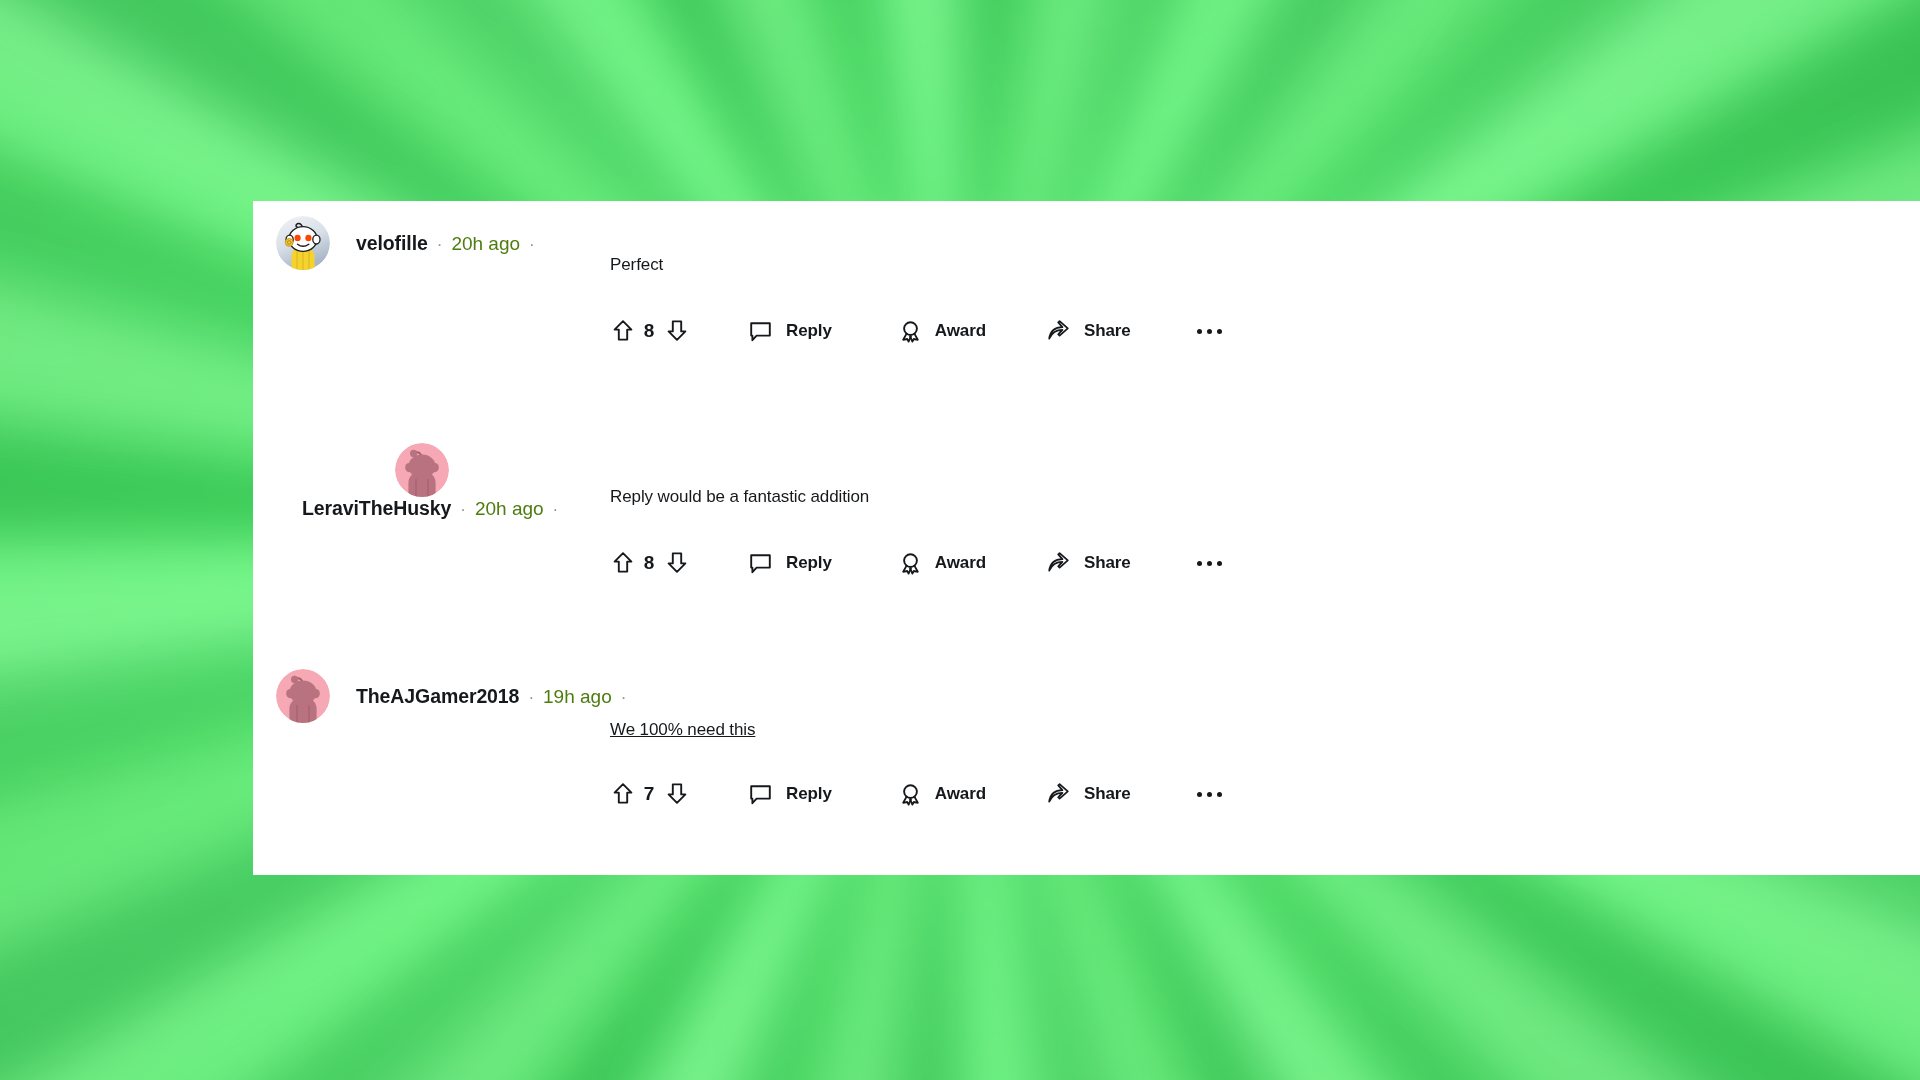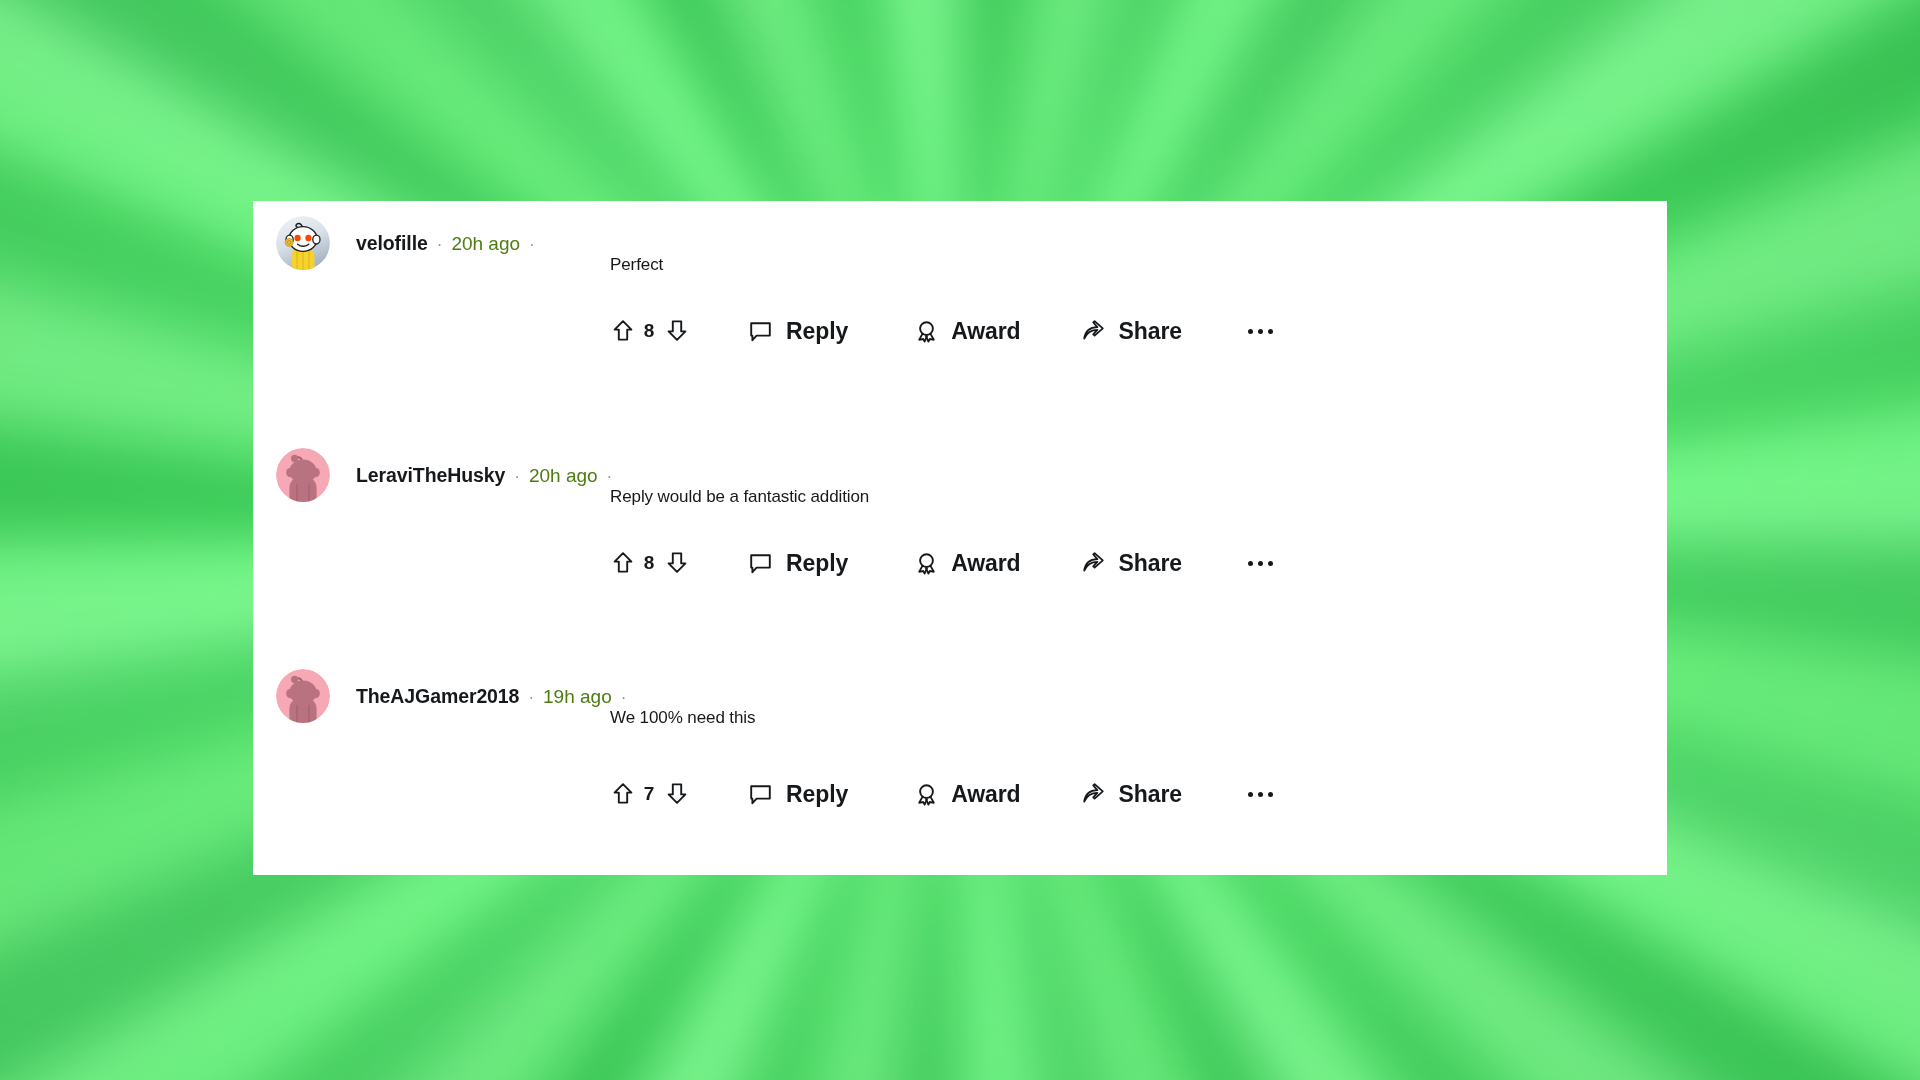--- a/index.html
+++ b/index.html
@@ -47,42 +47,42 @@
     background:radial-gradient(ellipse at 50% 48%,
        rgba(255,255,255,.22) 0%,
        rgba(255,255,255,0) 42%,
        rgba(0,0,0,.05) 100%);
   }
 
   
   #card {
     position:absolute;
     left:253px; top:201px;
-    width:1414px; height:674px;
+    width:1667px; height:674px;
     background:#ffffff;
     overflow:hidden;
     padding-left:39px;
   }
 
   .comment { position:absolute; left:0; width:100%; }
   #c0 { top:0px; }
   #c1 { top:232px; }
   #c2 { top:463px; }
 
   
   .chead {
     position:absolute;
     left:23px;
     height:64px;
     display:flex;
     align-items:center;
     gap:0;
   }
   #c0 .chead { top:10px; }
-  #c1 .chead { top:10px; }
+  #c1 .chead { top:10px;flex-direction:column; }
   #c2 .chead { top:0; }
 
   .avatar {
     width:54px; height:54px;
     border-radius:50%;
     position:relative;
     flex:0 0 auto;
     overflow:hidden;
   }
   .avatar svg { display:block; width:54px; height:54px; }
@@ -113,21 +113,21 @@
   
   .cbody {
     position:absolute;
     left:357px;
     font-size:17px;
     color:#16191c;
     letter-spacing:-0.1px;
   }
   #c0 .cbody { top:54px; }
   #c1 .cbody { top:54px; }
-  #c2 .cbody { top:44px; }
+  #c2 .cbody { top:56px;text-decoration:underline; }
 
   
   .actions {
     position:absolute;
     left:355px;
     display:flex;
     align-items:center;
     height:34px;
   }
   #c0 .actions { top:113px; }
@@ -160,21 +160,21 @@
   .act {
     display:flex;
     align-items:center;
     gap:13px;
     cursor:pointer;
     background:none; border:none;
     padding:0;
     font-family:"Liberation Sans", sans-serif;
   }
   .act .lbl {
-    font-size:23px;
+    font-size:17px;
     font-weight:bold;
     color:#16191c;
     letter-spacing:-0.1px;
   }
   .sp-reply  { margin-left:56px; }
   .sp-award  { margin-left:66px;gap:12px; }
   .sp-share  { margin-left:60px; }
   .sp-more   { margin-left:62px; }
 
   .more {

